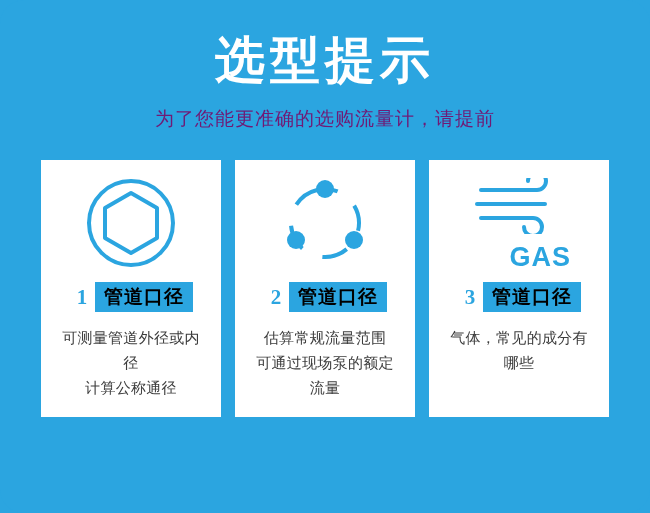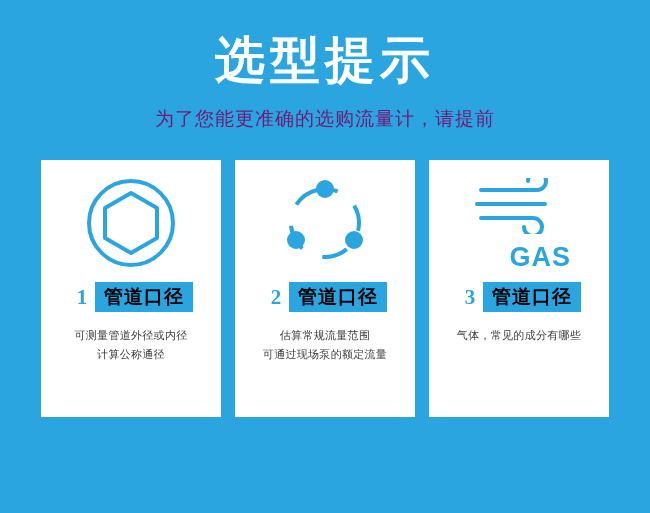--- a/index.html
+++ b/index.html
@@ -87,21 +87,21 @@
     color: #000000;
     font-size: 19px;
     font-weight: bold;
     padding: 0 9px;
     line-height: 30px;
     letter-spacing: 1px;
   }
   .desc {
     margin-top: 14px;
     color: #3c3c3c;
-    font-size: 11px;
+    font-size: 15px;
     line-height: 1.65;
     text-align: center;
     width: 152px;
     letter-spacing: 0.3px;
   }
   .gas-text {
     color: #2ba5e0;
     font-size: 27px;
     font-weight: bold;
     letter-spacing: 1px;

